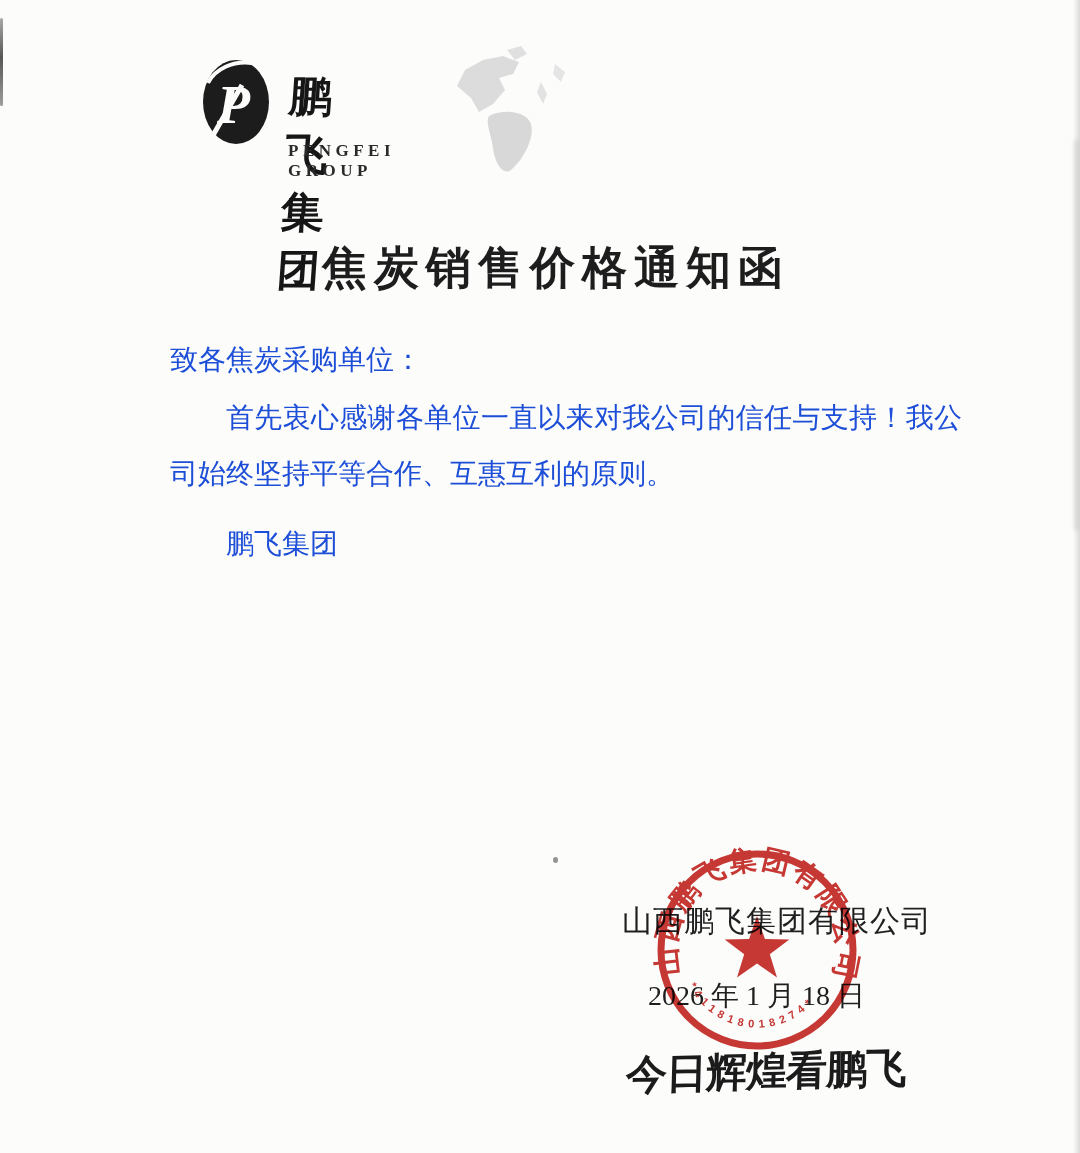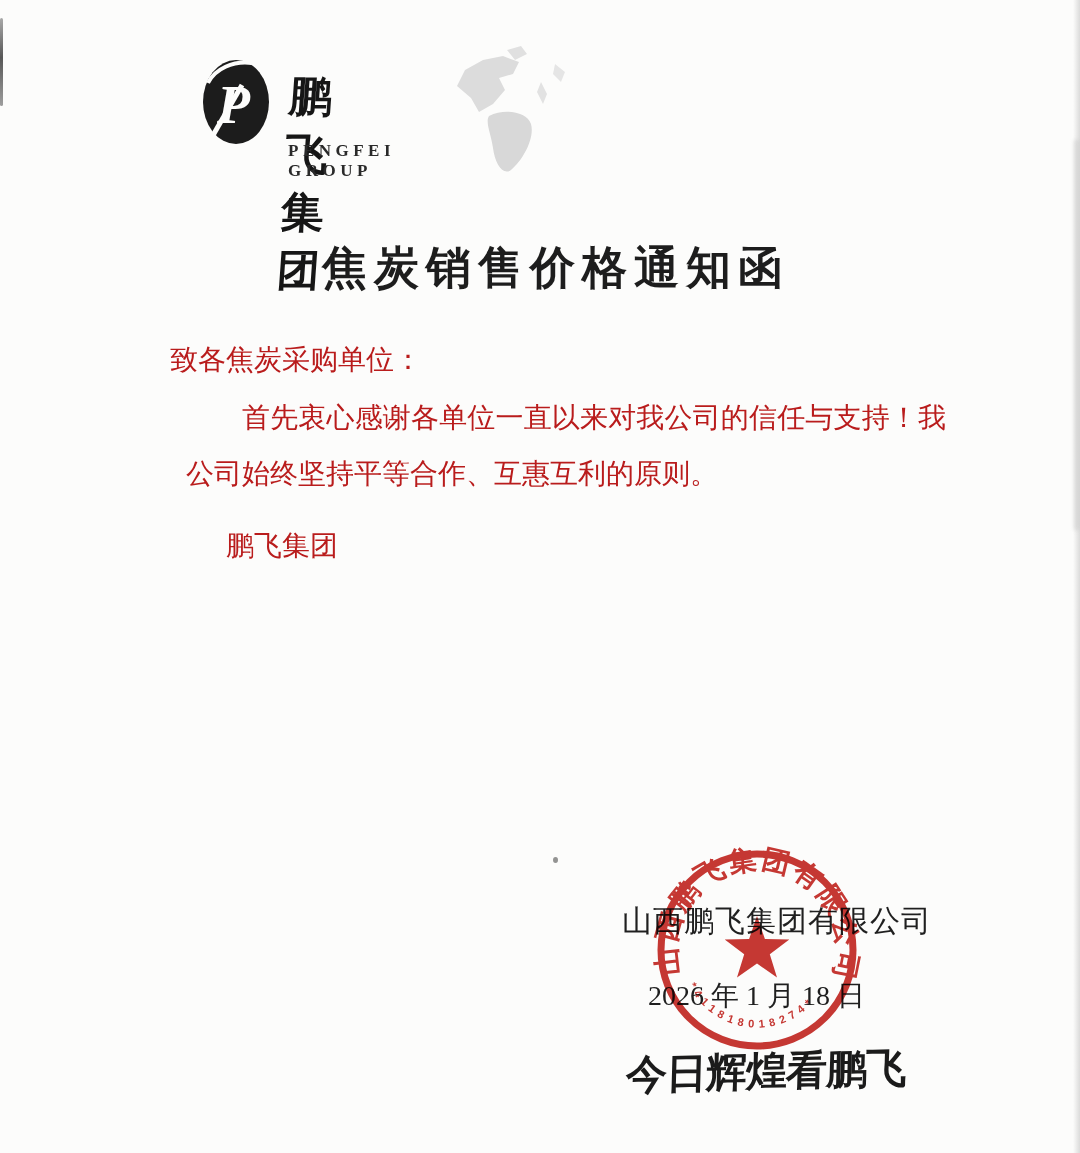--- a/index.html
+++ b/index.html
@@ -49,25 +49,25 @@
   .logo-globe{position:absolute;left:415px;top:42px;opacity:.85;}
   
   .title{
     position:absolute;left:16px;top:238px;width:1080px;
     text-align:center;font-size:45px;font-weight:700;
     letter-spacing:7px;color:#1d1d1d;
   }
   
   .body-block{
     position:absolute;left:170px;top:332px;width:792px;
-    font-size:28px;line-height:56px;color:#b91c1c;
+    font-size:28px;line-height:56px;color:#1d4ed8;
     text-align:justify;
   }
   .salutation{margin:0;}
-  .para{margin:16px;text-indent:2em;}
+  .para{margin:0;text-indent:2em;}
   .para-1{margin-top:2px;}
   .para-2{margin-top:16px;}
   .closing{margin:0;margin-top:14px;text-indent:2em;}
   
   .company-line{
     position:absolute;left:612px;top:901px;width:330px;
     font-size:30px;letter-spacing:1px;color:#1f1f1f;text-align:center;
   }
   .date-line{
     position:absolute;left:648px;top:977px;width:260px;

